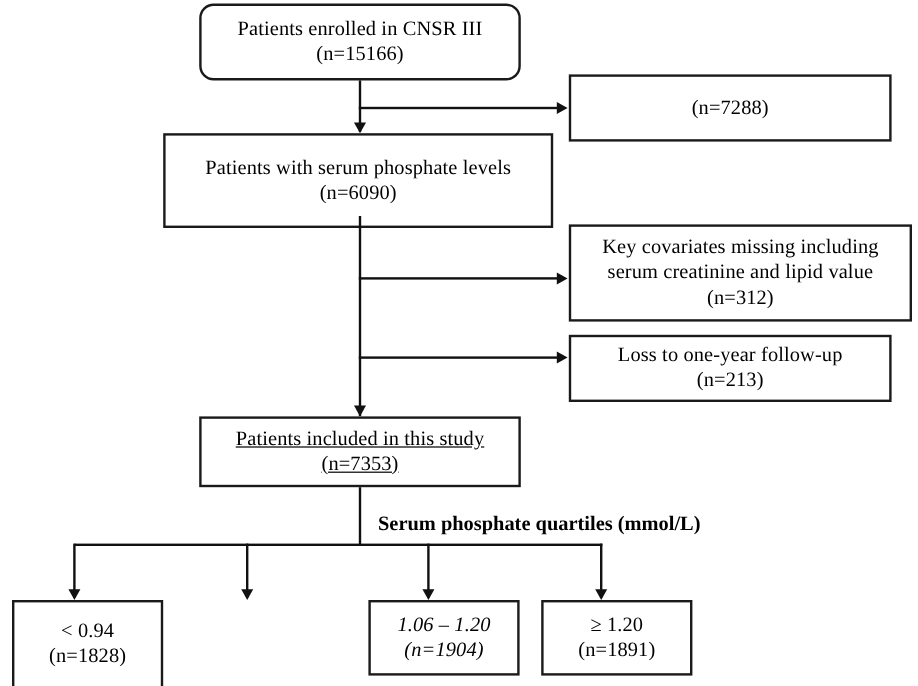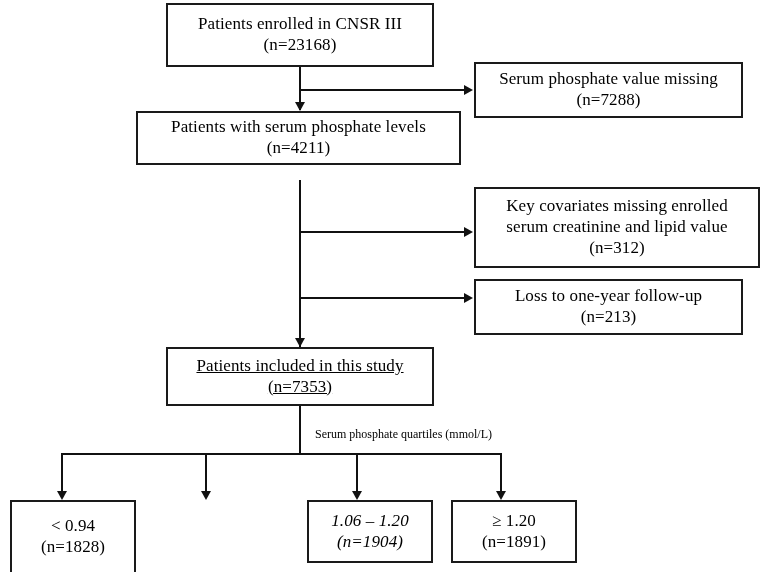--- a/index.html
+++ b/index.html
@@ -51,59 +51,59 @@
   .arrow-right {
     position: absolute;
     width: 0;
     height: 0;
     border-top: 5px solid transparent;
     border-bottom: 5px solid transparent;
     border-left: 9px solid #111111;
   }
   .caption {
     position: absolute;
-    font-size: 12px;
+    font-size: 17px;
     white-space: nowrap;
     line-height: 1;
+    font-weight: bold;
   }
 </style>
 </head>
 <body>
 
 <div id="flowchart">
 
-  <div class="box" style="left:166px; top:3px; width:268px; height:64px;">
+  <div class="box" style="left:166px; top:3px; width:268px; height:64px;border-radius:12px;">
     <span class="ln">Patients enrolled in CNSR III</span>
-    <span class="ln">(n=23168)</span>
+    <span class="ln">(n=15166)</span>
   </div>
 
   <div class="seg vline" style="left:299px; top:67px; height:43px;"></div>
   <div class="arrow-down" style="left:295px; top:102px;"></div>
 
   <div class="seg hline" style="left:299px; top:89px; width:168px;"></div>
   <div class="arrow-right" style="left:464px; top:85px;"></div>
 
   <div class="box" style="left:474px; top:62px; width:269px; height:56px;">
-    <span class="ln">Serum phosphate value missing</span>
     <span class="ln">(n=7288)</span>
   </div>
 
-  <div class="box" style="left:136px; top:111px; width:325px; height:54px;">
+  <div class="box" style="left:136px; top:111px; width:325px; height:79px;">
     <span class="ln">Patients with serum phosphate levels</span>
-    <span class="ln">(n=4211)</span>
+    <span class="ln">(n=6090)</span>
   </div>
 
   <div class="seg vline" style="left:299px; top:180px; height:167px;"></div>
   <div class="arrow-down" style="left:295px; top:338px;"></div>
 
   <div class="seg hline" style="left:299px; top:231px; width:168px;"></div>
   <div class="arrow-right" style="left:464px; top:227px;"></div>
 
   <div class="box" style="left:474px; top:187px; width:286px; height:81px;">
-    <span class="ln">Key covariates missing enrolled</span>
+    <span class="ln">Key covariates missing including</span>
     <span class="ln">serum creatinine and lipid value</span>
     <span class="ln">(n=312)</span>
   </div>
 
   <div class="seg hline" style="left:299px; top:297px; width:168px;"></div>
   <div class="arrow-right" style="left:464px; top:293px;"></div>
 
   <div class="box" style="left:474px; top:279px; width:269px; height:56px;">
     <span class="ln">Loss to one-year follow-up</span>
     <span class="ln">(n=213)</span>

